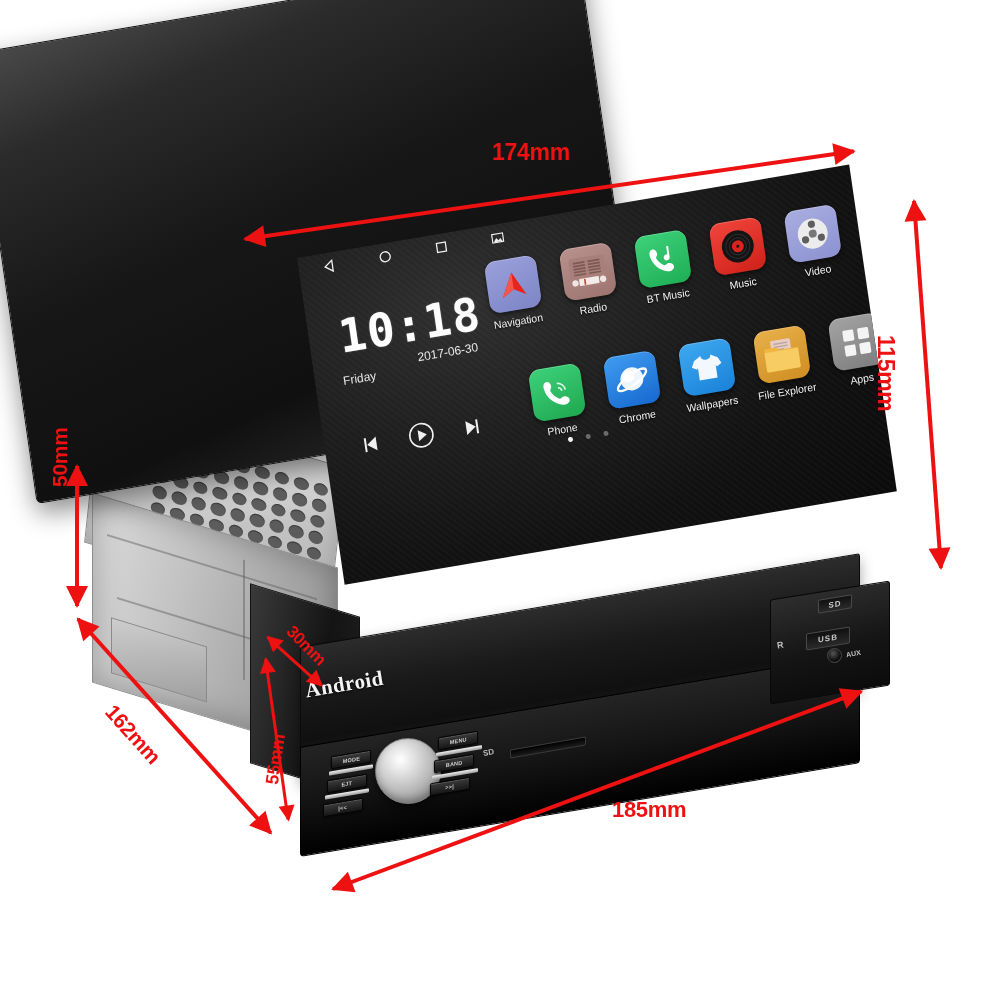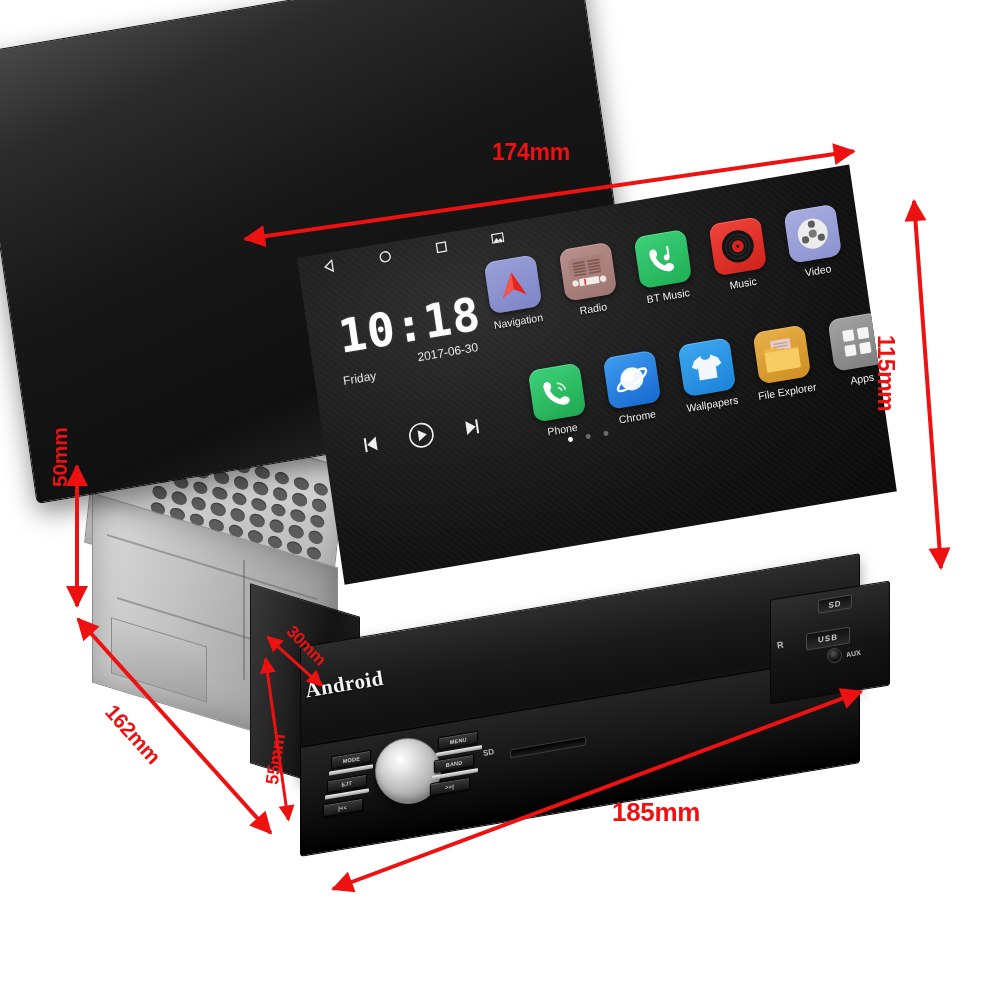--- a/index.html
+++ b/index.html
@@ -640,15 +640,15 @@
     <div class="arrow-head start" style="border-top-width:8px;border-bottom-width:8px;border-right-width:16px;margin-top:-8px;"></div>
     <div class="arrow-head end" style="border-top-width:8px;border-bottom-width:8px;border-left-width:16px;margin-top:-8px;"></div>
   </div>
   <div class="dim-label" style="left:262px; top:783px; font-size:18px; transform:rotate(-82deg); transform-origin:left top;">55mm</div>
 
   <div class="dim-line" style="left:333px; top:878px; width:564px; height:22px; transform:rotate(-20.5deg);">
     <div class="shaft" style="width:564px;"></div>
     <div class="arrow-head start"></div>
     <div class="arrow-head end"></div>
   </div>
-  <div class="dim-label" style="left:612px; top:797px; font-size:26px;">185mm</div>
+  <div class="dim-label" style="left:612px; top:797px; font-size:22px;">185mm</div>
 
 </div>
 
 </body></html>

